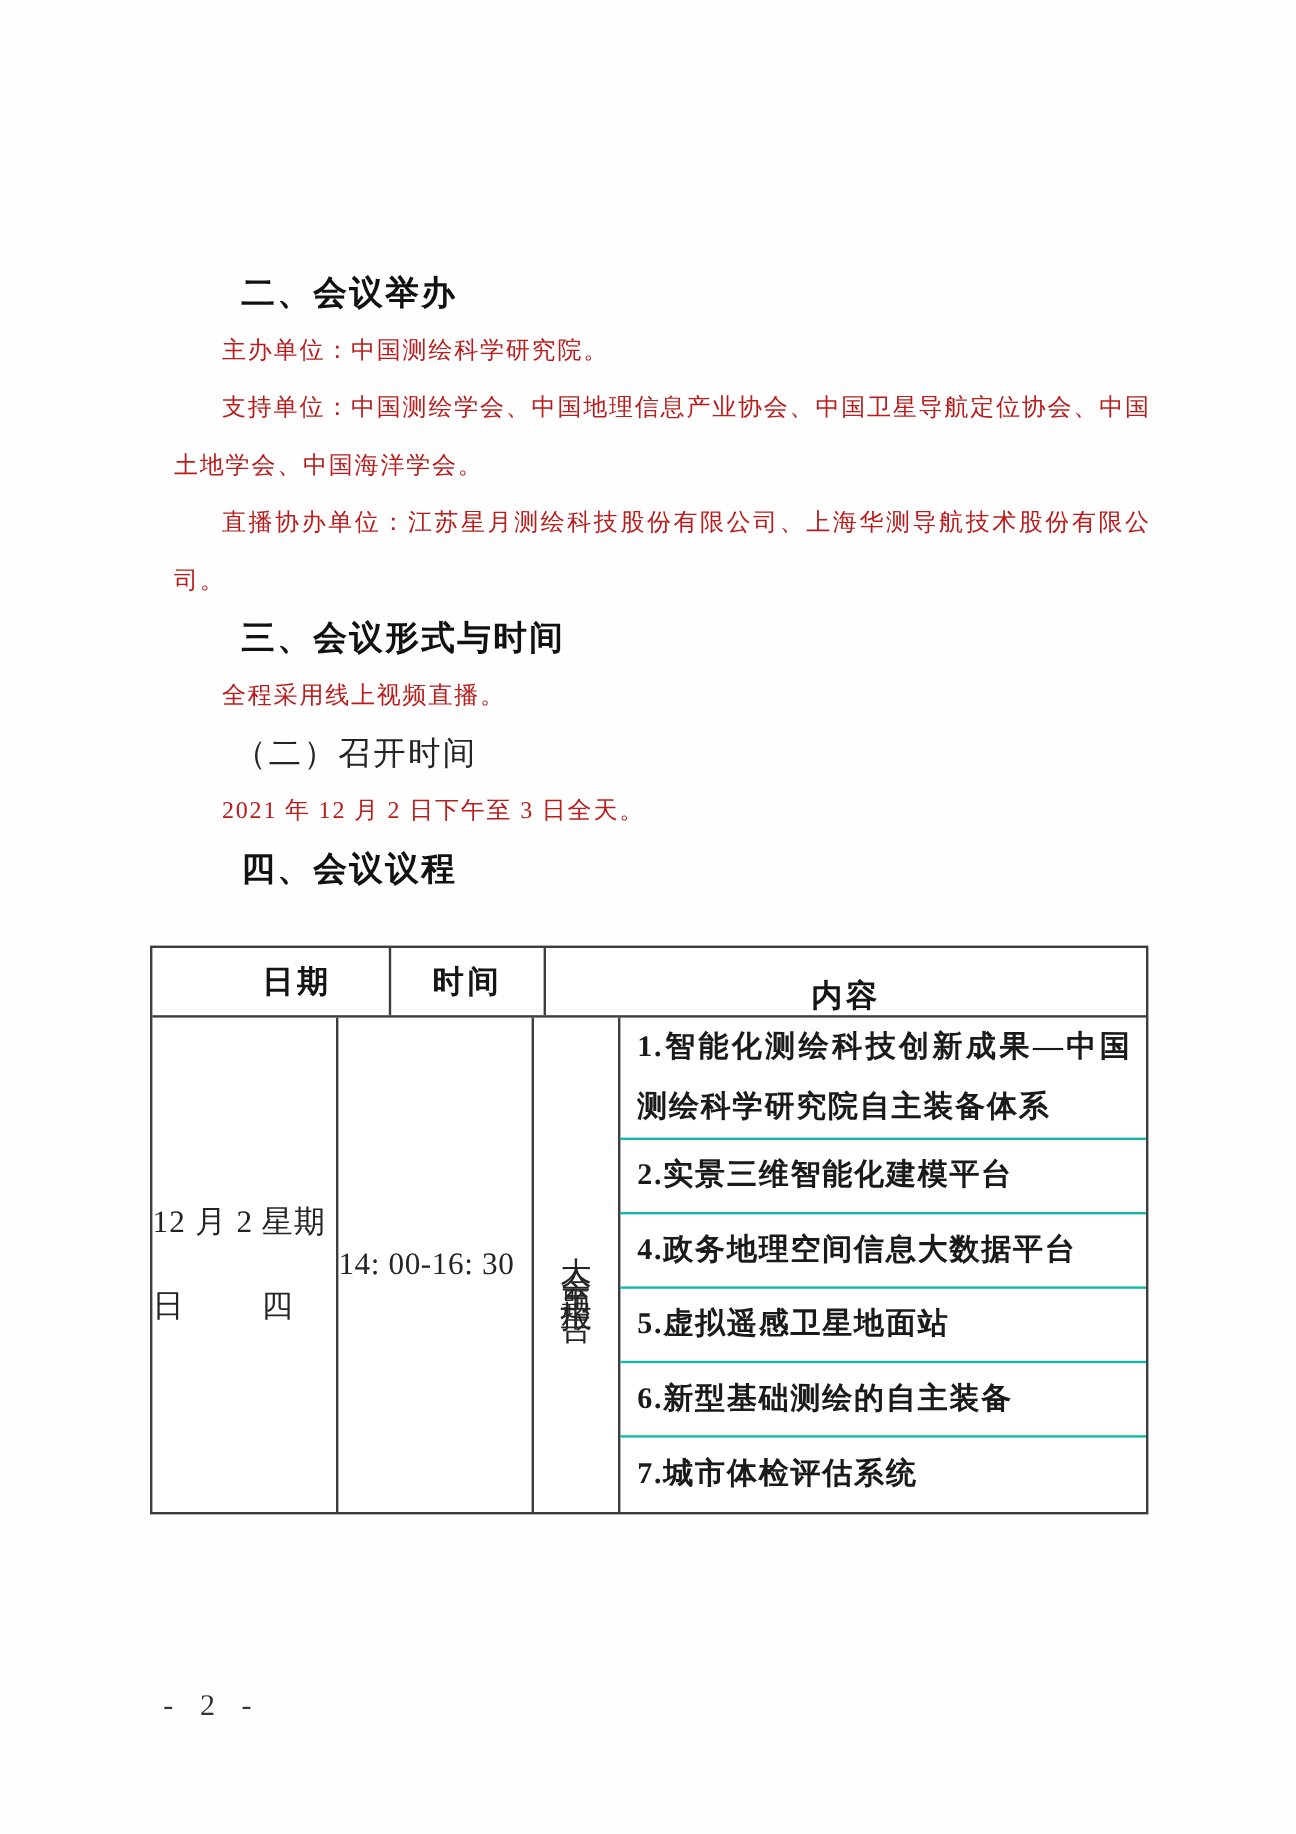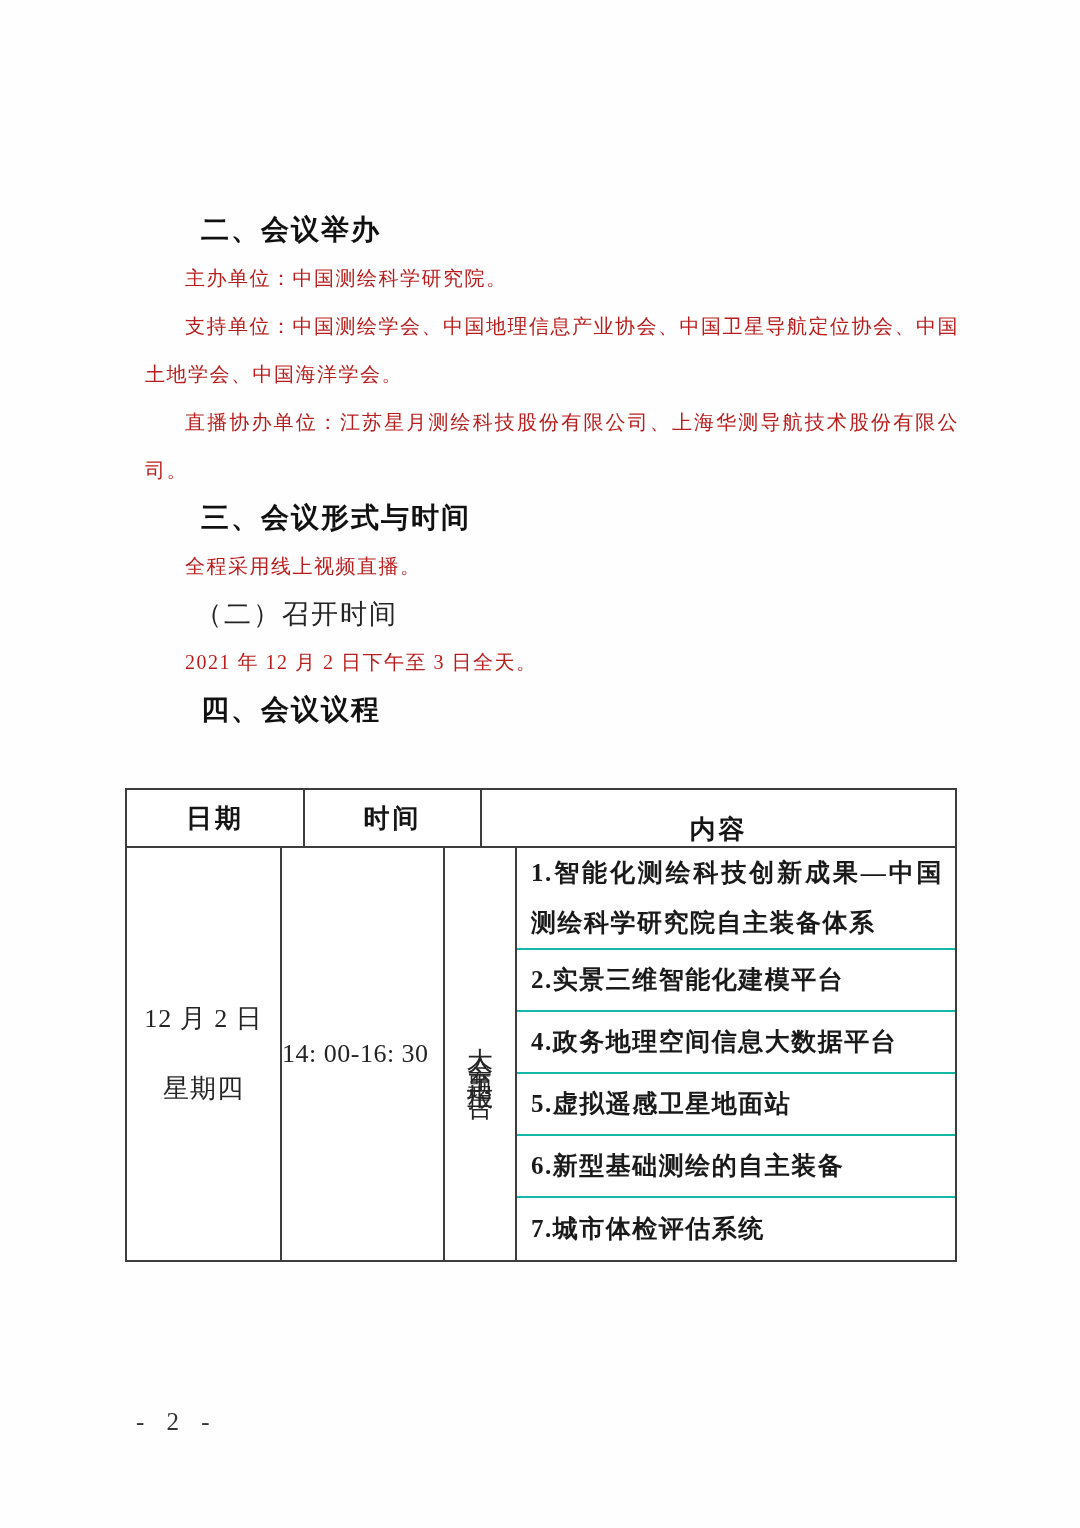--- a/index.html
+++ b/index.html
@@ -7,21 +7,21 @@
     position:relative;
     width:1080px;height:1528px;
     margin:0 auto;
     background:#fefefe;
     color:#1c1c1c;
     font-family:"Liberation Serif","DejaVu Serif",serif;
     overflow:hidden;
   }
   .doc-body{
     position:absolute;
-    left:145px;top:206px;
+    left:145px;top:220px;
     width:814px;
   }
   .para{
     margin:0;
     font-size:20px;
     line-height:48px;
     letter-spacing:1.5px;
     text-align:justify;
     text-indent:2em;
     color:#b91c1c;
@@ -60,29 +60,29 @@
     font-family:"Liberation Sans","DejaVu Sans",sans-serif;
     font-weight:700;
     font-size:26px;
     color:#151515;
   }
   .agenda .hdr .cell{
     display:flex;align-items:center;justify-content:center;
     letter-spacing:3px;
     box-sizing:border-box;
   }
-  .c-date{width:178px;border-right:2px solid #3d3d3d;}
-  .c-time{width:177px;border-right:2px solid #3d3d3d;}
+  .c-date{width:155px;border-right:2px solid #3d3d3d;margin-left:44px;}
+  .c-time{width:129px;border-right:2px solid #3d3d3d;}
   .c-content{flex:1;margin-top:23px;}
   .agenda .bodyrow{
     display:flex;
   }
   .cell-date{
     width:155px;border-right:2px solid #3d3d3d;
-    display:flex;flex-direction:column;align-items:center;justify-content:center;
+    display:flex;flex-direction:row;align-items:center;justify-content:center;
     font-size:26px;line-height:70px;letter-spacing:1px;color:#242424;
     box-sizing:border-box;
   }
   .cell-time{
     width:163px;border-right:2px solid #3d3d3d;
     display:flex;align-items:center;justify-content:flex-start;
     font-size:26px;letter-spacing:0.5px;color:#242424;
     box-sizing:border-box;
   }
   .cell-content{flex:1;display:flex;}

